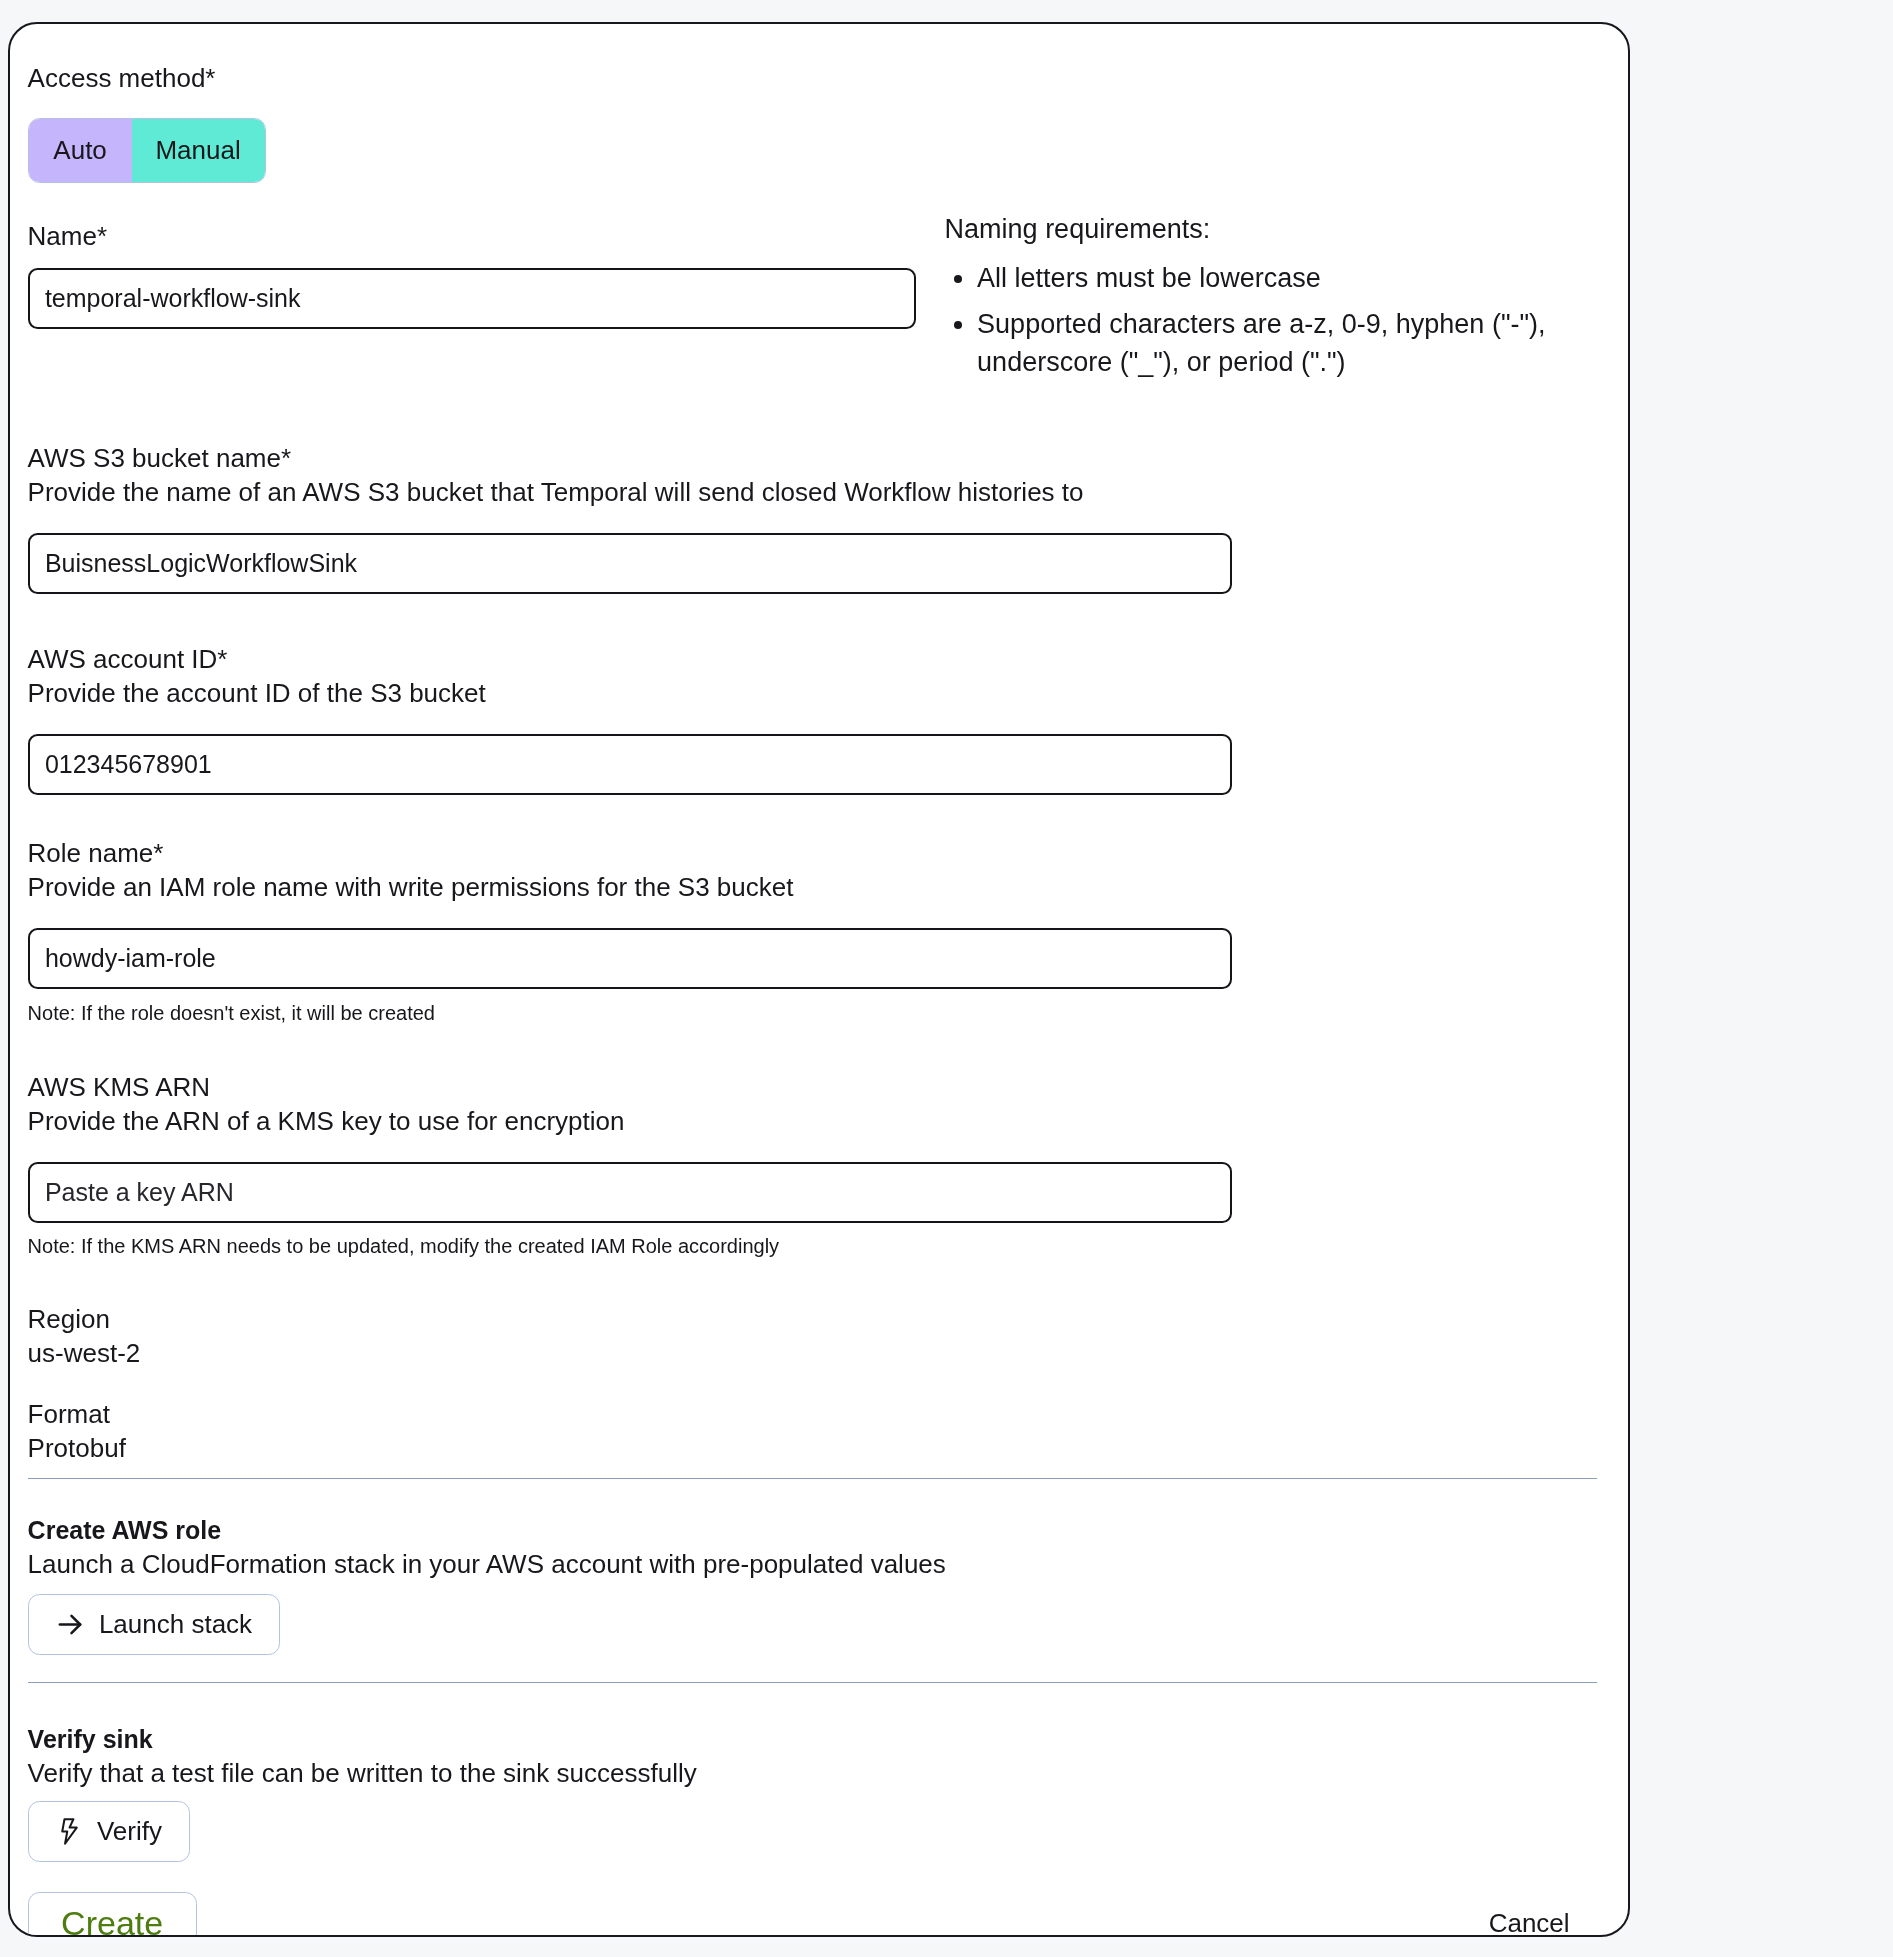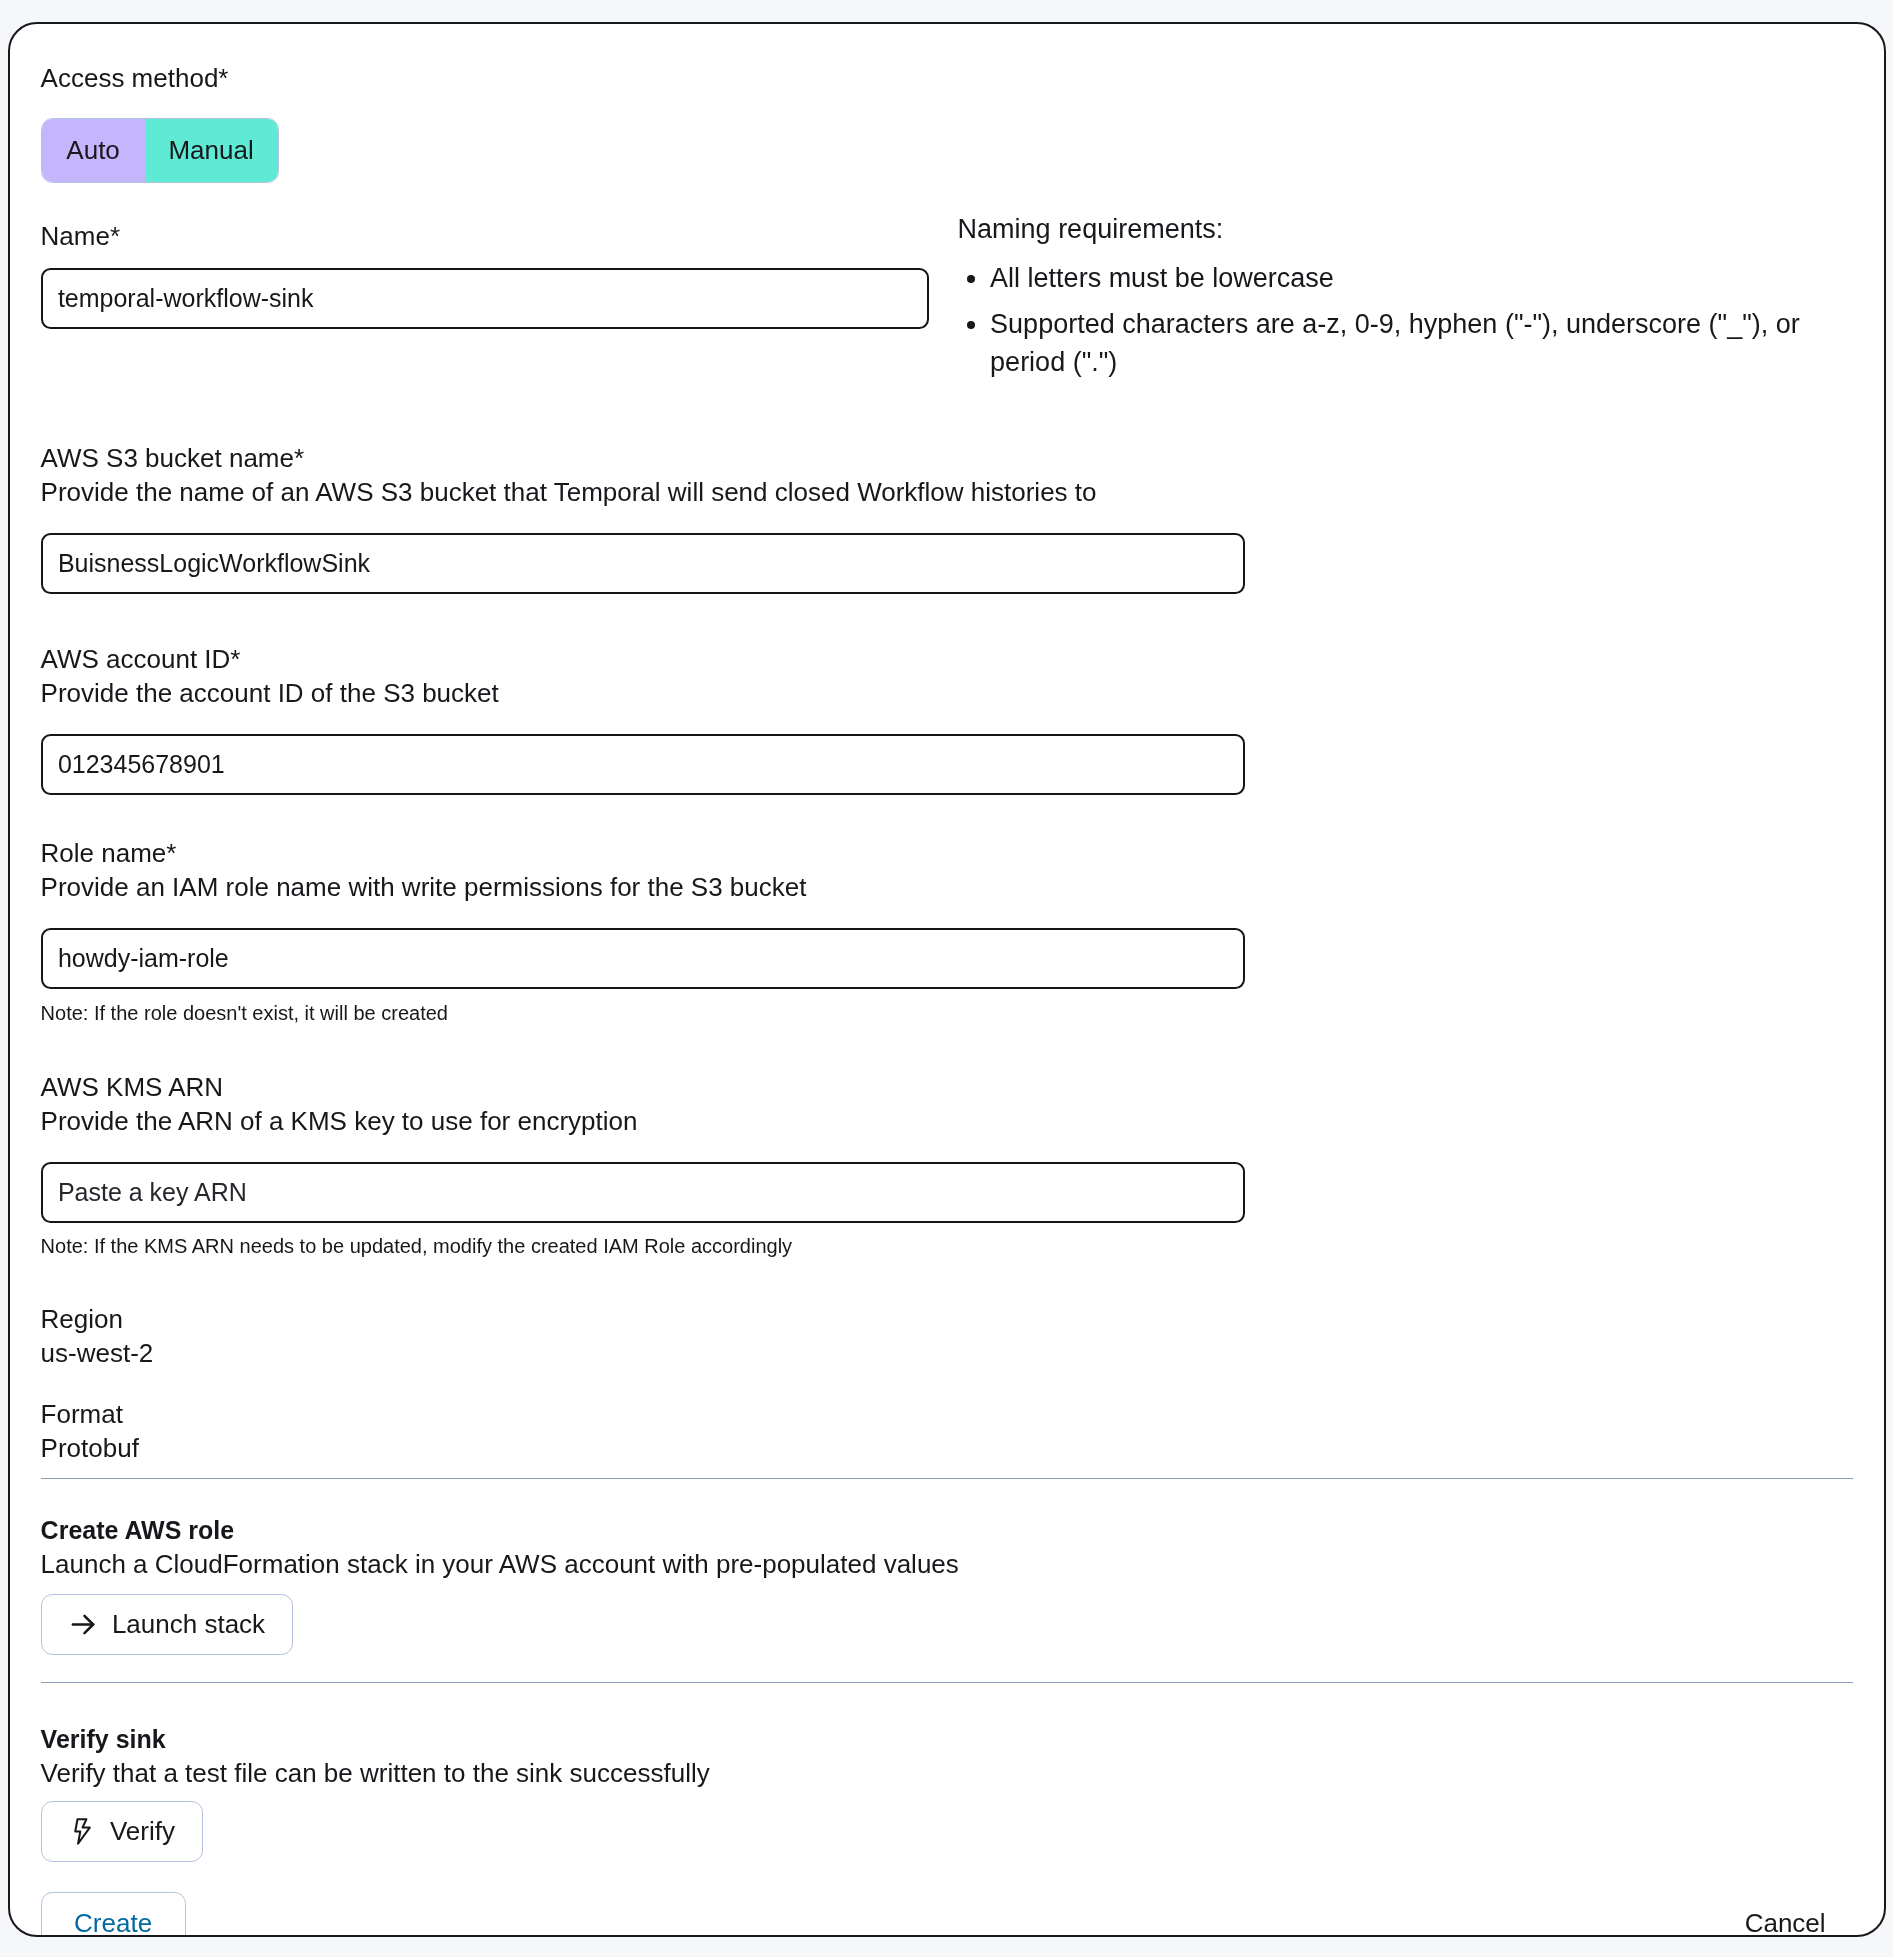--- a/index.html
+++ b/index.html
@@ -6,25 +6,25 @@
   html, body { width: 1894px; height: 1958px; }
   body {
     background: #f6f7f9;
     font-family: "Liberation Sans", sans-serif;
     color: #17171c;
     overflow: hidden;
   }
   .card {
     position: absolute;
     left: 7.6px; top: 22px;
-    width: 1878px; height: 1915px;
+    width: 1622px; height: 1915px;
     background: #ffffff;
     border: 2.9px solid #17171e;
     border-radius: 29px;
-    padding: 40px 31px 29px 31px;
+    padding: 40px 31px 29px 18px;
     overflow: hidden;
   }
   .field-label { font-size: 26px; line-height: 34px; }
   .top-label { font-size: 26px; line-height: 29px; }
   .field-desc  { font-size: 26px; line-height: 34px; }
   .note { font-size: 20px; line-height: 25px; margin-top: 11.5px; }
 
   
   .toggle {
     margin-top: 25px;
@@ -116,23 +116,23 @@
     align-items: center;
     justify-content: space-between;
     padding-right: 27px;
   }
   .create-btn {
     height: 62px;
     padding: 0 32.5px;
     background: #ffffff;
     border: 1.9px solid #b4c2e2;
     border-radius: 11.5px;
-    font-size: 26px;
-    font-family: "Liberation Sans", sans-serif;
-    color: #0369a1;
+    font-size: 34px;
+    font-family: "Liberation Sans", sans-serif;
+    color: #4d7c0f;
     cursor: pointer;
   }
   .cancel-link {
     font-size: 26px;
     color: #17171c;
     cursor: pointer;
     background: none;
     border: none;
     font-family: "Liberation Sans", sans-serif;
   }

